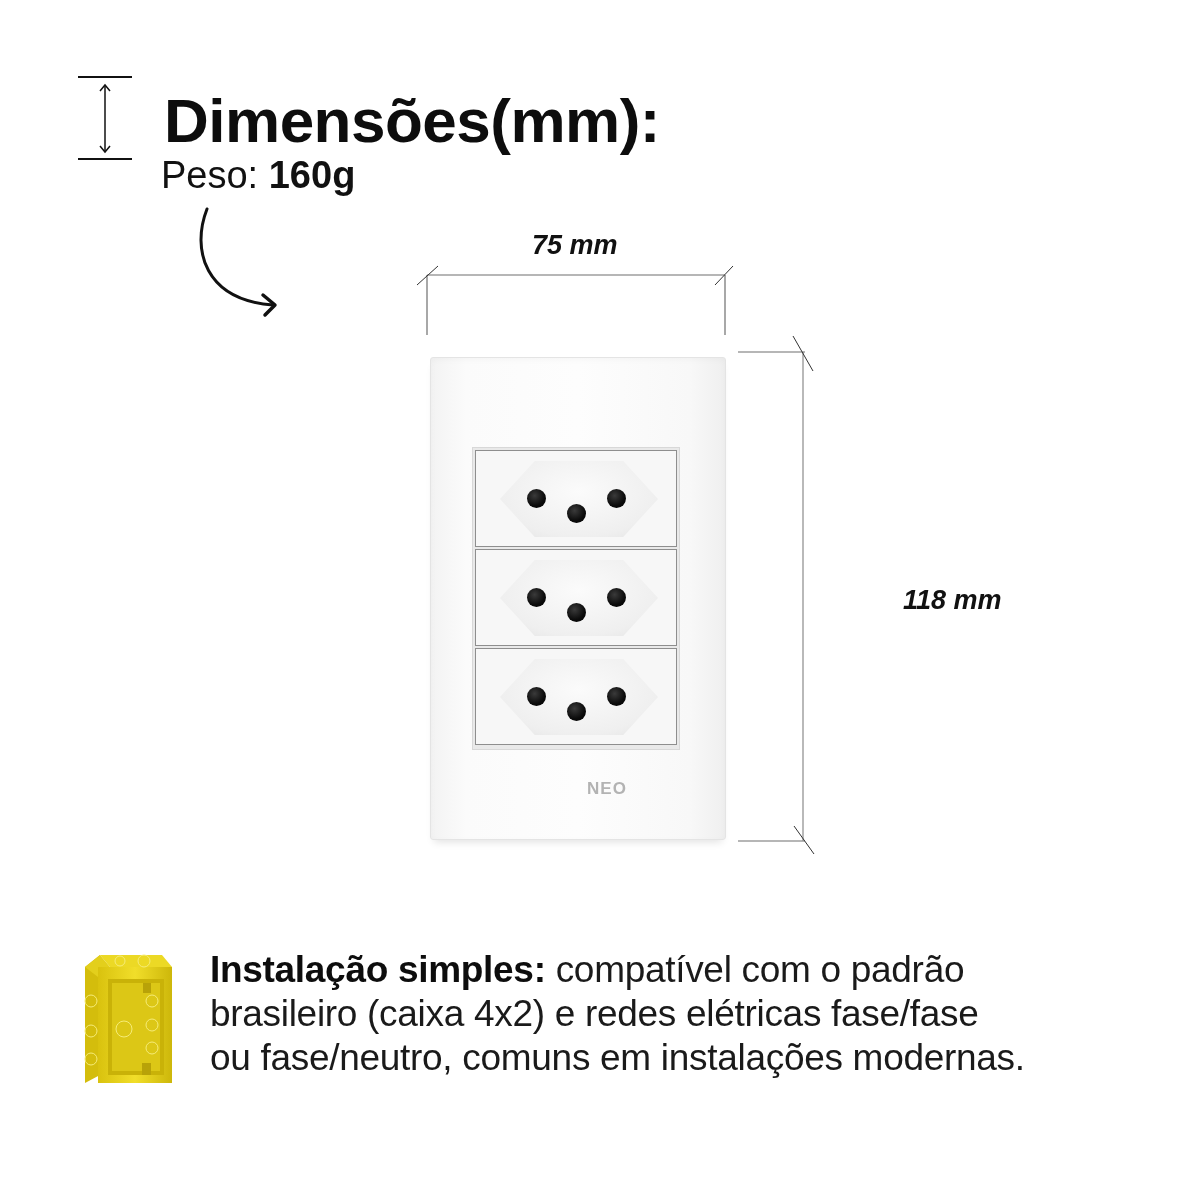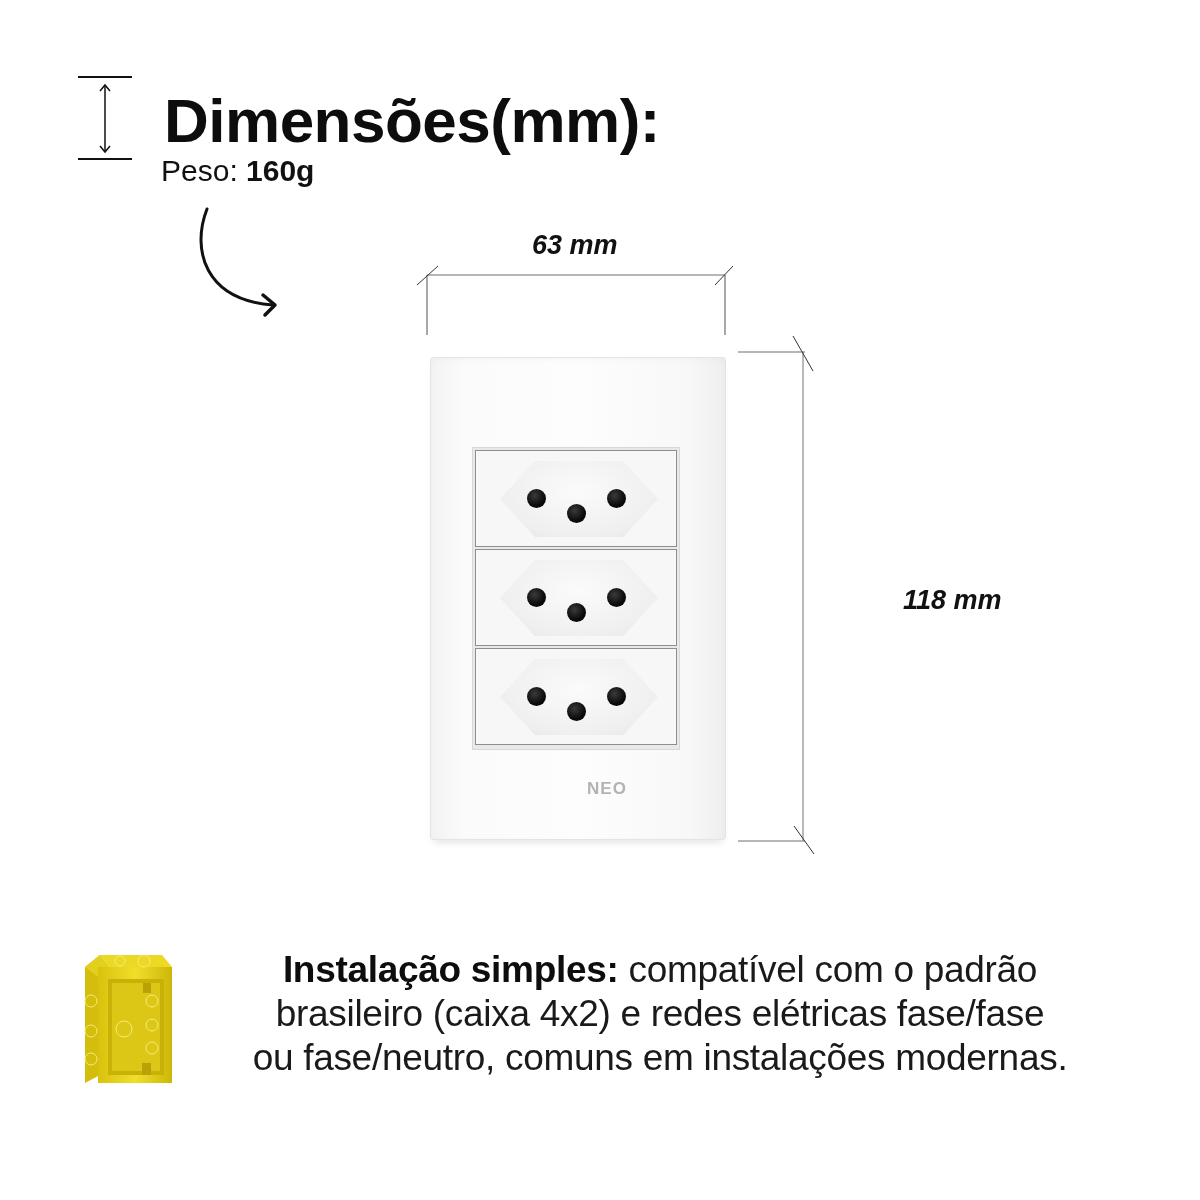--- a/index.html
+++ b/index.html
@@ -6,21 +6,21 @@
     body {
       width: 1200px; height: 1200px; position: relative; overflow: hidden;
       background: #ffffff; font-family: "Liberation Sans", sans-serif; color: #111;
     }
     .abs { position: absolute; }
     .title {
       left: 164px; top: 90px; font-size: 62px; font-weight: 700; letter-spacing: -0.5px;
       color: #0d0d0d; white-space: nowrap; line-height: 1;
     }
     .peso {
-      left: 161px; top: 156px; font-size: 30px; line-height: 1; color: #111; white-space: nowrap;
+      left: 161px; top: 156px; font-size: 38px; line-height: 1; color: #111; white-space: nowrap;
     }
     .peso .lbl { font-weight: 400; }
     .peso .val { font-weight: 700; }
     .dim-label {
       font-size: 27px; font-weight: 700; font-style: italic; color: #111; white-space: nowrap; line-height: 1;
     }
     .plate {
       left: 430px; top: 357px; width: 296px; height: 483px;
       background: linear-gradient(90deg, #f3f3f3 0%, #fbfbfb 12%, #fdfdfd 50%, #f8f8f8 88%, #efefef 100%);
       border: 1px solid #e4e4e4; border-radius: 3px;
@@ -48,21 +48,21 @@
     }
     .brand {
       left: 553px; top: 780px; width: 52px; text-align: center;
       font-size: 17px; font-weight: 700; color: #b3b3b3; letter-spacing: 1px; line-height: 1; margin-left: 28px;
     }
     .para {
       left: 210px; top: 948px; width: 900px; font-size: 37px; line-height: 44px;
       color: #1a1a1a; font-weight: 400; letter-spacing: -0.3px;
     }
     .para .strong { font-weight: 700; color: #0d0d0d; }
-    .para .line { display: block; white-space: nowrap; text-align: center; }
+    .para .line { display: block; white-space: nowrap; }
     svg { overflow: visible; }
   </style>
 </head>
 <body>
 
 <svg class="abs" style="left:76px; top:74px;" width="60" height="90" viewBox="0 0 60 90">
   <line x1="2" y1="3" x2="56" y2="3" stroke="#111" stroke-width="2"></line>
   <line x1="2" y1="85" x2="56" y2="85" stroke="#111" stroke-width="2"></line>
   <line x1="29" y1="12" x2="29" y2="77" stroke="#111" stroke-width="1.5"></line>
   <polyline points="24,17 29,11 34,17" fill="none" stroke="#111" stroke-width="1.5"></polyline>
@@ -74,21 +74,21 @@
 <div class="abs peso">
   <span class="lbl">Peso:</span>
   <span class="val">160g</span>
 </div>
 
 <svg class="abs" style="left:195px; top:205px;" width="95" height="115" viewBox="0 0 95 115">
   <path d="M12,4 C-4,45 10,95 78,100" fill="none" stroke="#111" stroke-width="3" stroke-linecap="round"></path>
   <polyline points="68,90 80,100 70,110" fill="none" stroke="#111" stroke-width="3.5" stroke-linecap="round" stroke-linejoin="round"></polyline>
 </svg>
 
-<div class="abs dim-label" style="left:532px; top:232px;">63 mm</div>
+<div class="abs dim-label" style="left:532px; top:232px;">75 mm</div>
 <svg class="abs" style="left:410px; top:260px;" width="340" height="80" viewBox="0 0 340 80">
   <line x1="17" y1="15" x2="315" y2="15" stroke="#6e6e6e" stroke-width="1.2"></line>
   <line x1="17" y1="15" x2="17" y2="75" stroke="#6e6e6e" stroke-width="1.2"></line>
   <line x1="315" y1="15" x2="315" y2="75" stroke="#6e6e6e" stroke-width="1.2"></line>
   <line x1="7" y1="25" x2="28" y2="6" stroke="#333" stroke-width="1"></line>
   <line x1="305" y1="25" x2="323" y2="6" stroke="#333" stroke-width="1"></line>
 </svg>
 
 <svg class="abs" style="left:730px; top:330px;" width="100" height="540" viewBox="0 0 100 540">
   <line x1="8" y1="22" x2="75" y2="22" stroke="#6e6e6e" stroke-width="1.2"></line>

